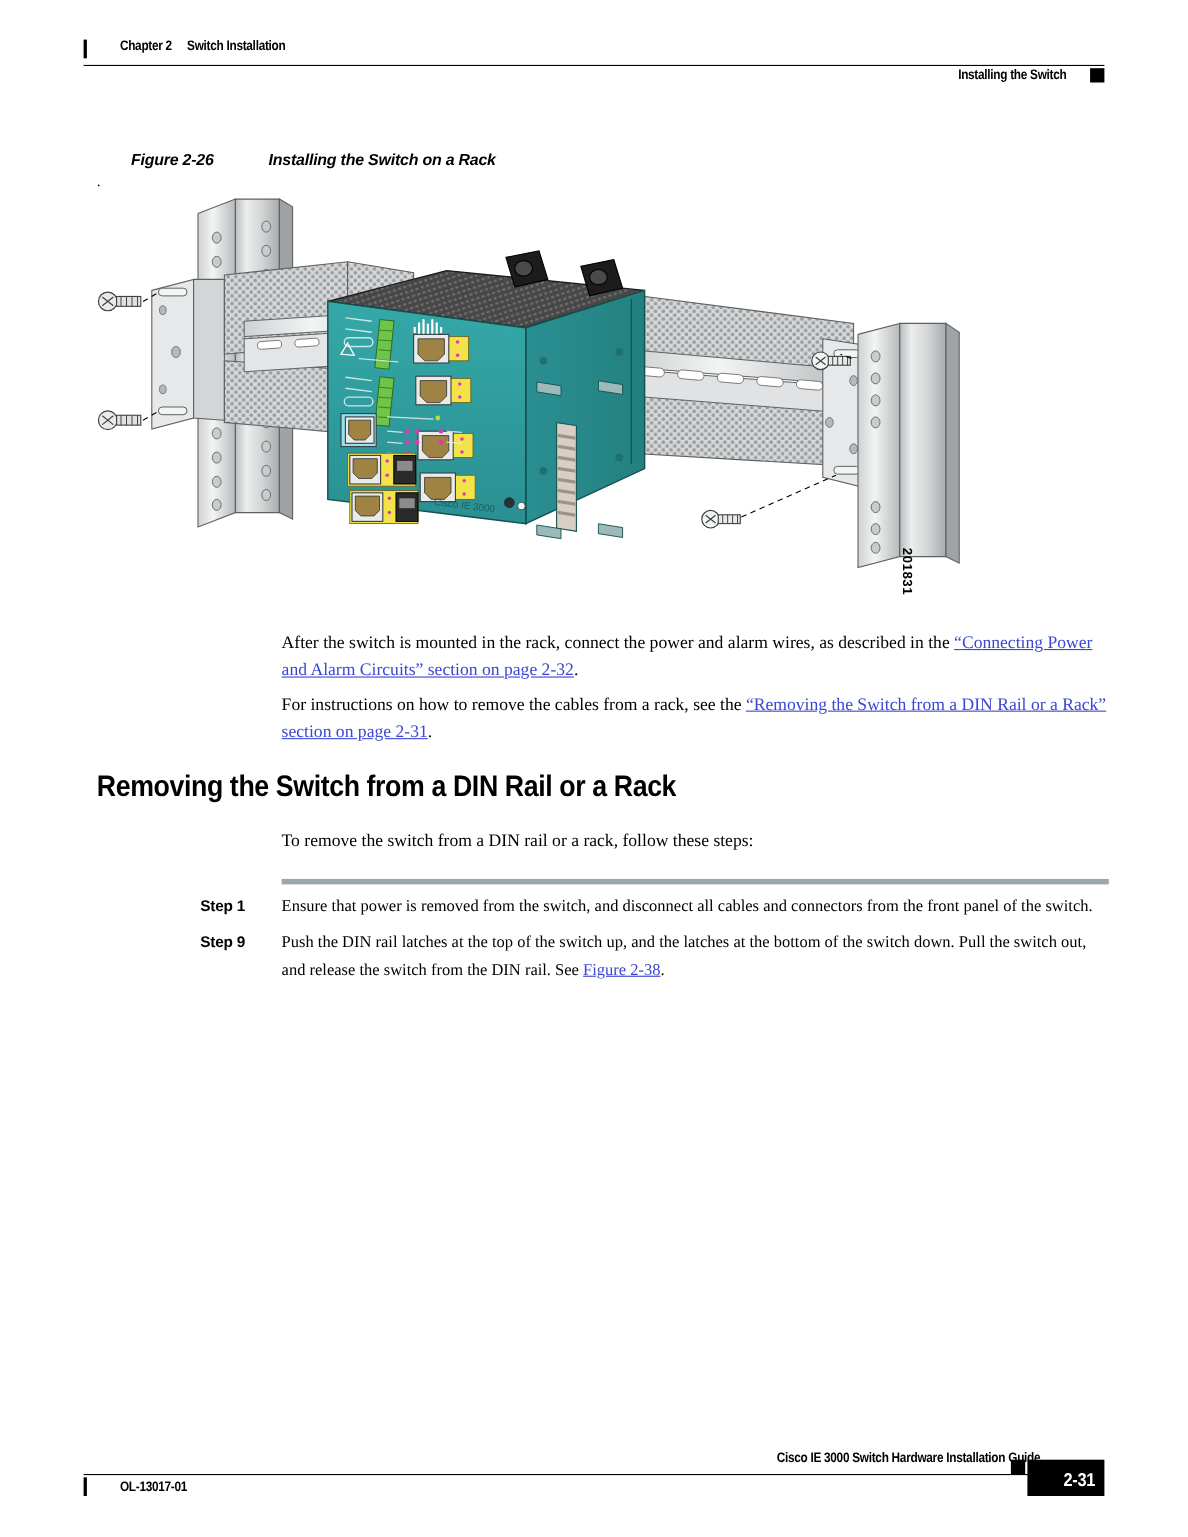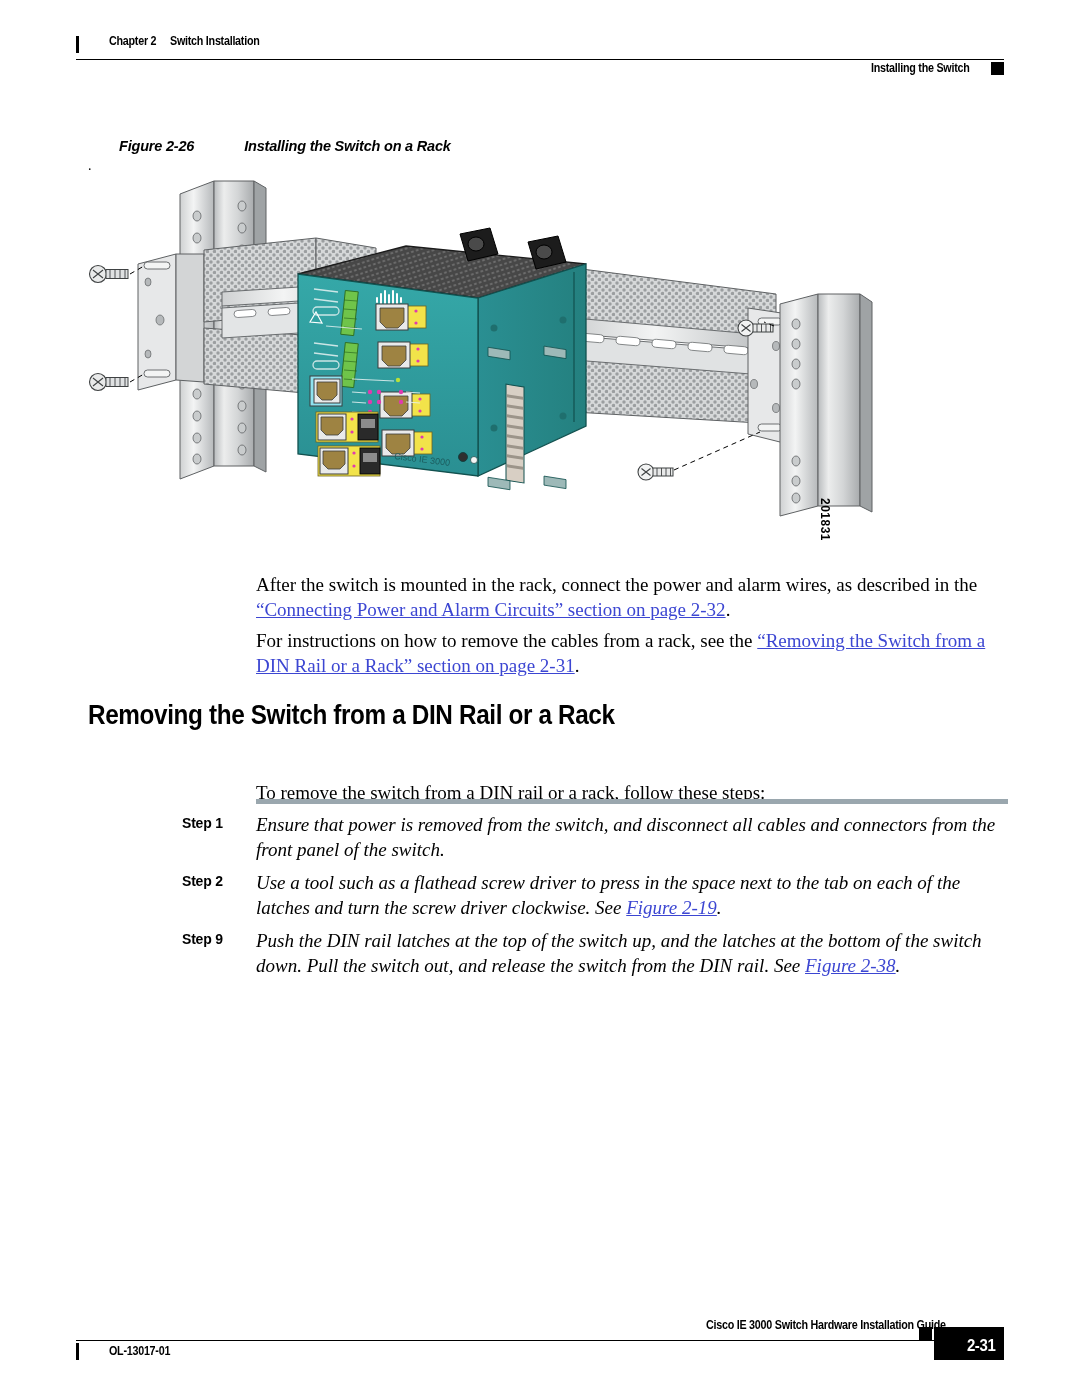--- a/index.html
+++ b/index.html
@@ -116,21 +116,21 @@
   }
 
   
   .body-col {
     position: absolute;
     left: 256px;
     width: 752px;
   }
   p.body {
     margin: 0;
-    font-size: 19px;
+    font-size: 16px;
     line-height: 25px;
     text-align: left;
   }
   .lnk { color: #3c46d2; }
 
   .para1 { top: 572px; }
   .para2 { top: 628px; }
 
   
   .section-heading {
@@ -139,21 +139,21 @@
     top: 700px;
     font-family: "Liberation Sans", sans-serif;
     font-weight: bold;
     font-size: 27px;
     letter-spacing: -0.4px;
     transform: scaleX(0.9);
     transform-origin: left center;
     white-space: nowrap;
   }
 
-  .intro-line { top: 780px; }
+  .intro-line { top: 752px; }
 
   
   .steps-rule {
     position: absolute;
     left: 256px;
     top: 799px;
     width: 752px;
     height: 5px;
     background: #9aa7ae;
   }
@@ -173,23 +173,22 @@
     flex: 0 0 74px;
     font-family: "Liberation Sans", sans-serif;
     font-weight: bold;
     font-size: 14px;
     padding-top: 3px;
     white-space: nowrap;
     letter-spacing: -0.2px;
   }
   .step-text {
     flex: 1;
-    font-size: 19px;
+    font-size: 15px;
     line-height: 25px;
-    font-style: italic;
   }
 
   
   .page-footer {
     position: absolute;
     left: 76px;
     top: 1318px;
     width: 928px;
     height: 60px;
   }
@@ -635,26 +634,20 @@
 
 <div class="steps">
 
   <div class="step-row">
     <div class="step-label">Step 1</div>
     <div class="step-text">
       <span>Ensure that power is removed from the switch, and disconnect all cables and connectors from the front panel of the switch.</span>
     </div>
   </div>
 
-  <div class="step-row">
-    <div class="step-label">Step 2</div>
-    <div class="step-text">
-      <span>Use a tool such as a flathead screw driver to press in the space next to the tab on each of the latches and turn the screw driver clockwise. See </span><a class="lnk" href="#">Figure 2-19</a><span>.</span>
-    </div>
-  </div>
 
   <div class="step-row">
     <div class="step-label">Step 9</div>
     <div class="step-text">
       <span>Push the DIN rail latches at the top of the switch up, and the latches at the bottom of the switch down. Pull the switch out, and release the switch from the DIN rail. See </span><a class="lnk" href="#">Figure 2-38</a><span>.</span>
     </div>
   </div>
 
 </div>
 

